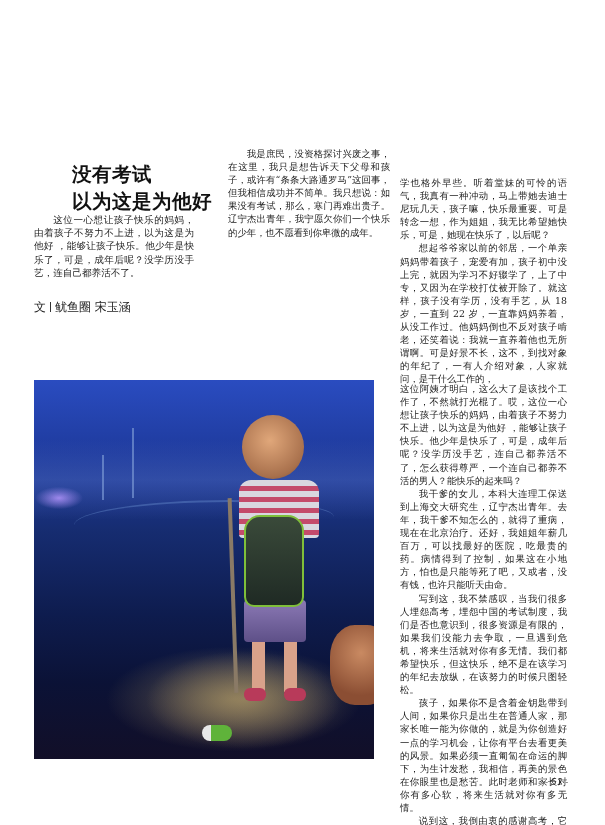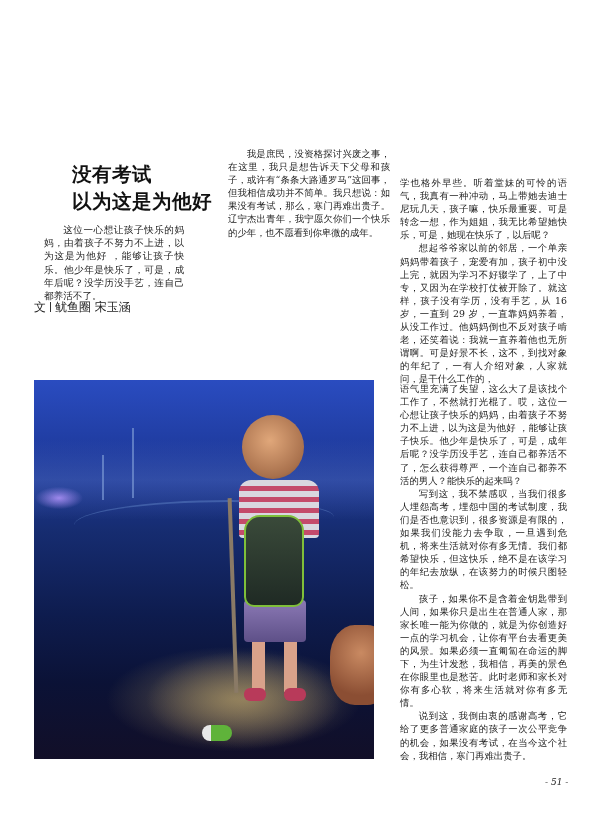--- a/index.html
+++ b/index.html
@@ -110,34 +110,34 @@
 <body>
 
 <div class="page">
 
   <h1 class="headline">
     <span>没有考试</span>
     <span>以为这是为他好</span>
   </h1>
 
   <div class="lede">
-    <p style="margin:10px;text-indent:2em;">这位一心想让孩子快乐的妈妈，由着孩子不努力不上进，以为这是为他好 ，能够让孩子快乐。他少年是快乐了，可是，成年后呢？没学历没手艺，连自己都养活不了。</p>
+    <p style="margin:0;text-indent:2em;">这位一心想让孩子快乐的妈妈，由着孩子不努力不上进，以为这是为他好 ，能够让孩子快乐。他少年是快乐了，可是，成年后呢？没学历没手艺，连自己都养活不了。</p>
   </div>
 
   <div class="byline">
     <span>文</span><span class="sep"></span><span>鱿鱼圈 宋玉涵</span>
   </div>
 
   <div class="col col-2">
     <p>我是庶民，没资格探讨兴废之事，在这里，我只是想告诉天下父母和孩子，或许有“条条大路通罗马”这回事，但我相信成功并不简单。我只想说：如果没有考试，那么，寒门再难出贵子。辽宁杰出青年，我宁愿欠你们一个快乐的少年，也不愿看到你卑微的成年。</p>
   </div>
 
   <div class="col col-3a">
     <p class="cont">学也格外早些。听着堂妹的可怜的语气，我真有一种冲动，马上带她去迪士尼玩几天，孩子嘛，快乐最重要。可是转念一想，作为姐姐，我无比希望她快乐，可是，她现在快乐了，以后呢？</p>
-    <p>想起爷爷家以前的邻居，一个单亲妈妈带着孩子，宠爱有加，孩子初中没上完，就因为学习不好辍学了，上了中专，又因为在学校打仗被开除了。就这样，孩子没有学历，没有手艺，从 16 岁，一直到 29 岁，一直靠妈妈养着，从没工作过。他妈妈倒也不反对孩子啃老，还笑着说：我就一直养着他也无所谓啊。可是好景不长，这不，到找对象的年纪了，一有人介绍对象，人家就问，是干什么工作的，</p>
+    <p>想起爷爷家以前的邻居，一个单亲妈妈带着孩子，宠爱有加，孩子初中没上完，就因为学习不好辍学了，上了中专，又因为在学校打仗被开除了。就这样，孩子没有学历，没有手艺，从 18 岁，一直到 22 岁，一直靠妈妈养着，从没工作过。他妈妈倒也不反对孩子啃老，还笑着说：我就一直养着他也无所谓啊。可是好景不长，这不，到找对象的年纪了，一有人介绍对象，人家就问，是干什么工作的，</p>
   </div>
 
   <div class="illustration">
     <div class="fog"></div>
     <div class="lamp" style="left:98px;top:48px;height:70px;"></div>
     <div class="lamp" style="left:68px;top:75px;height:45px;"></div>
     <div class="road"></div>
     <div class="ground"></div>
     <div class="stick"></div>
     <div class="boy-leg-l"></div>
@@ -146,20 +146,21 @@
     <div class="boy-shoe-r"></div>
     <div class="boy-shorts"></div>
     <div class="boy-shirt"></div>
     <div class="boy-pack"></div>
     <div class="boy-head"></div>
     <div class="bear"></div>
     <div class="can"></div>
   </div>
 
   <div class="col col-3b">
-    <p class="cont">语气里充满了失望，这么大了是该找个工作了，不然就打光棍了。哎，这位一心想让孩子快乐的妈妈，由着孩子不努力不上进，以为这是为他好 ，能够让孩子快乐。他少年是快乐了，可是，成年后呢？没学历没手艺，连自己都养活不了，怎么获得尊严，一个连自己都养不活的男人？能快乐的起来吗？</p>
+    <p class="cont">这位阿姨才明白，这么大了是该找个工作了，不然就打光棍了。哎，这位一心想让孩子快乐的妈妈，由着孩子不努力不上进，以为这是为他好 ，能够让孩子快乐。他少年是快乐了，可是，成年后呢？没学历没手艺，连自己都养活不了，怎么获得尊严，一个连自己都养不活的男人？能快乐的起来吗？</p>
+    <p>我干爹的女儿，本科大连理工保送到上海交大研究生，辽宁杰出青年。去年，我干爹不知怎么的，就得了重病，现在在北京治疗。还好，我姐姐年薪几百万，可以找最好的医院，吃最贵的药。病情得到了控制，如果这在小地方，怕也是只能等死了吧，又或者，没有钱，也许只能听天由命。</p>
     <p>写到这，我不禁感叹，当我们很多人埋怨高考，埋怨中国的考试制度，我们是否也意识到，很多资源是有限的，如果我们没能力去争取，一旦遇到危机，将来生活就对你有多无情。我们都希望快乐，但这快乐，绝不是在该学习的年纪去放纵，在该努力的时候只图轻松。</p>
     <p>孩子，如果你不是含着金钥匙带到人间，如果你只是出生在普通人家，那家长唯一能为你做的，就是为你创造好一点的学习机会，让你有平台去看更美的风景。如果必须一直匍匐在命运的脚下，为生计发愁，我相信，再美的景色在你眼里也是愁苦。此时老师和家长对你有多心软，将来生活就对你有多无情。</p>
     <p><span>说到这，我倒由衷的感谢高考，它给了更多普通家庭的孩子一次公平竞争的机会，如果没有考试，在当今这个社会，我相信，寒门再难出贵子。</span></p>
   </div>
 
   <div class="folio">- 51 -</div>
 </div>
 
 </body></html>

